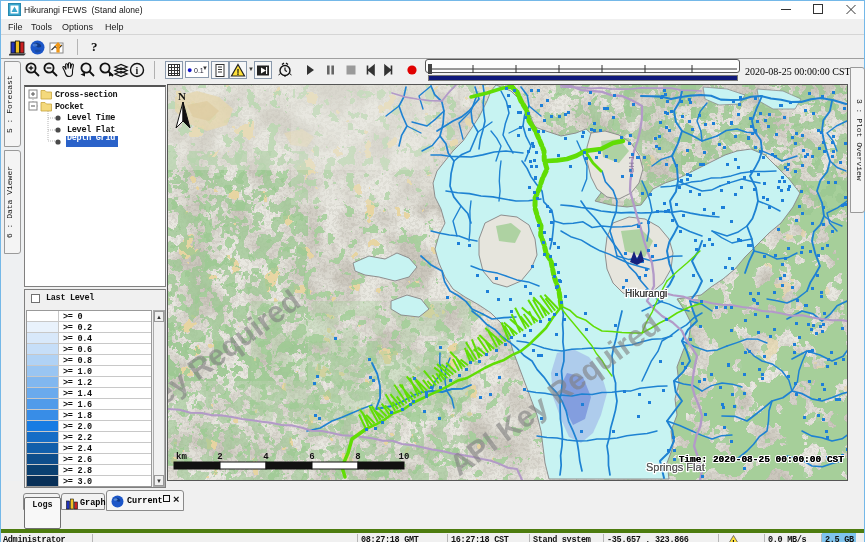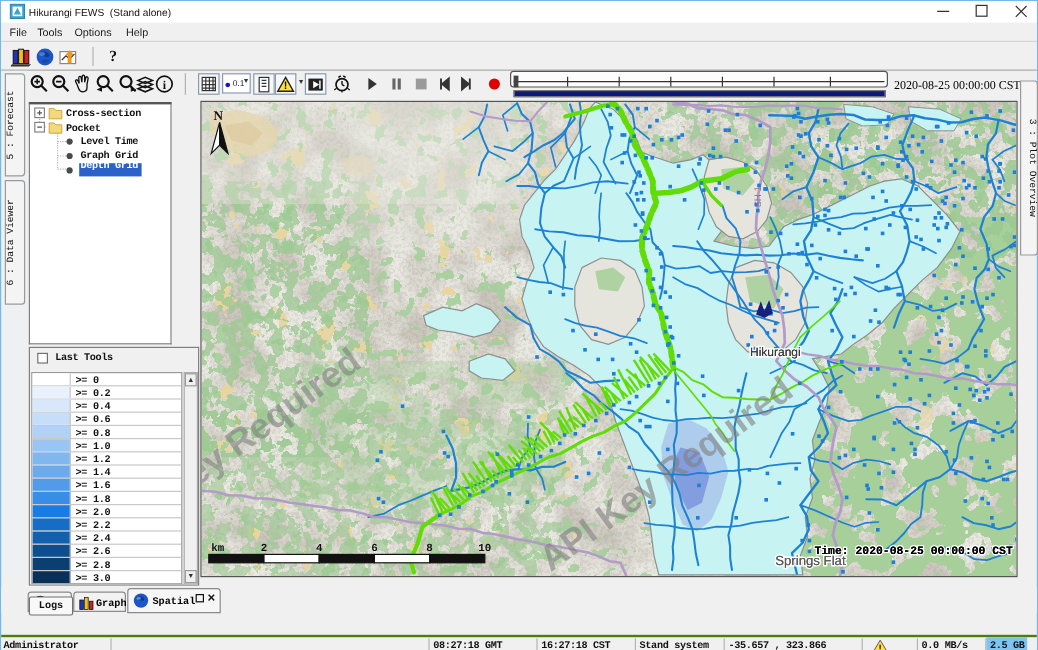--- a/index.html
+++ b/index.html
@@ -13,46 +13,46 @@
 #apptb { position:absolute; left:0; top:34px; width:100%; height:24px; background:#f0f0f0;
   border-bottom:1px solid #9f9f9f; }
 #tb2 { position:absolute; left:0; top:58px; width:100%; height:25px; background:#f0f0f0; }
 #lefttabs { position:absolute; left:1px; top:58px; width:21px; height:422px; background:#eef0f2; }
 .vtab { position:absolute; left:3px; width:17px; background:#f4f4f4; border:1px solid #9a9a9a;
   border-radius:3px 0 0 3px; font-family:"Liberation Mono",monospace; font-size:8px; color:#111;
   writing-mode:vertical-rl; transform:rotate(180deg); text-align:center; }
 .vtabR { position:absolute; left:849px; width:15px; background:#f4f4f4; border:1px solid #9a9a9a;
   border-radius:0 3px 3px 0; font-family:"Liberation Mono",monospace; font-size:8px; color:#111;
   writing-mode:vertical-rl; text-align:center; }
-#tree { position:absolute; left:23px; top:84px; width:119px; height:202px; background:#fff;
+#tree { position:absolute; left:23px; top:84px; width:142px; height:202px; background:#fff;
   border:1px solid #808080; border-top:2px solid #555; font-family:"Liberation Mono",monospace;
   font-size:8.5px; font-weight:bold; color:#111; }
 .trow { position:absolute; height:11px; line-height:11px; white-space:nowrap; letter-spacing:-0.3px; }
 #legendpanel { position:absolute; left:23px; top:288px; width:142px; height:199px;
   background:#f0f0f0; border:1px solid #808080; }
 #legendlist { position:absolute; left:1px; top:20px; width:126px; height:177px; background:#fff;
   border:1px solid #999; overflow:hidden; }
 .lrow { position:relative; height:11px; border-bottom:1px solid #c8c8c8; }
 .lsw { position:absolute; left:0; top:0; width:32px; height:10px; border-right:1px solid #c8c8c8; }
 .ltx { position:absolute; left:36px; top:0.5px; font-family:"Liberation Mono",monospace;
   font-size:8.5px; font-weight:bold; color:#111; letter-spacing:-0.3px; }
 #scroll { position:absolute; left:128px; top:20px; width:12px; height:177px; background:#f0f0f0;
   border:1px solid #aaa; }
 .sbtn { position:absolute; left:0; width:10px; height:11px; background:#f0f0f0; border:1px solid #9a9a9a;
   font-size:6px; text-align:center; line-height:10px; color:#333; }
 #mapborder { position:absolute; left:166px; top:83px; width:681px; height:397px;
   border:1px solid #555; background:#e9e9e2; }
 #bottomtabs { position:absolute; left:0; top:488px; width:100%; height:22px; background:#f0f0f0; }
 .btab { position:absolute; background:#f2f2f2; border:1px solid #8a8a8a; border-radius:3px 3px 0 0;
   font-family:"Liberation Mono",monospace; font-size:8.5px; font-weight:bold; color:#111; }
-#logsbtn { position:absolute; left:23px; top:496px; width:37px; height:16px; background:#f8f8f8;
+#logsbtn { position:absolute; left:23px; top:496px; width:37px; height:32px; background:#f8f8f8;
   border:1px solid #707070; border-radius:2px; font-family:"Liberation Mono",monospace;
   font-size:8.5px; font-weight:bold; color:#111; text-align:center; line-height:14px; }
 #statusbar { position:absolute; left:0; top:528px; width:100%; height:14px; background:#f0f0f0;
-  border-top:2px solid #4d7c0f; font-family:"Liberation Mono",monospace; font-size:8.5px;
+  border-top:4px solid #4d7c0f; font-family:"Liberation Mono",monospace; font-size:8.5px;
   font-weight:bold; color:#111; }
 .scell { position:absolute; top:2px; white-space:nowrap; letter-spacing:-0.3px; }
 .ssep { position:absolute; top:1px; width:1px; height:12px; background:#b5b5b5; }
 .wbtn { position:absolute; top:0; width:30px; height:17px; }
 </style></head><body>
 <div id="win">
   <div id="titlebar">
     <svg style="position:absolute;left:7px;top:2px" width="13" height="13" viewBox="0 0 13 13">
       <rect x="0.5" y="0.5" width="12" height="12" fill="#39a5cc" stroke="#2788ae"></rect>
       <rect x="2.5" y="2.5" width="8" height="8" fill="#fff"></rect>
@@ -235,26 +235,26 @@
         <path d="M16,15.5 h4 l1.5,1.5 h5 v7 h-10.5 Z" fill="#f4d97c" stroke="#c8a43c" stroke-width="0.8"></path>
       </g>
       <circle cx="33" cy="31" r="2.6" fill="#4a4a4a"></circle>
       <circle cx="33" cy="43" r="2.6" fill="#4a4a4a"></circle>
       <circle cx="33" cy="55" r="2.6" fill="#4a4a4a"></circle>
       <rect x="41" y="49" width="52" height="11" fill="#2a62c9"></rect>
     </svg>
     <div class="trow" style="left:30px;top:3px">Cross-section</div>
     <div class="trow" style="left:30px;top:15px">Pocket</div>
     <div class="trow" style="left:42px;top:26px">Level Time</div>
-    <div class="trow" style="left:42px;top:38px">Graph Grid</div>
+    <div class="trow" style="left:42px;top:38px">Level Flat</div>
     <div class="trow" style="left:42px;top:46px;color:#fff">Depth Grid</div>
   </div>
   <div id="legendpanel">
     <div style="position:absolute;left:6px;top:4px;width:9px;height:9px;background:#fff;border:1px solid #707070"></div>
-    <div style="position:absolute;left:21px;top:3px;font-family:'Liberation Mono',monospace;font-size:8.5px;font-weight:bold;color:#111;letter-spacing:-0.3px">Last Tools</div>
+    <div style="position:absolute;left:21px;top:3px;font-family:'Liberation Mono',monospace;font-size:8.5px;font-weight:bold;color:#111;letter-spacing:-0.3px">Last Level</div>
     <div id="legendlist">
         <div class="lrow">
           <div class="lsw" style="background:#ffffff"></div>
           <div class="ltx">&gt;= 0</div>
         </div>
         <div class="lrow">
           <div class="lsw" style="background:#e9f2fc"></div>
           <div class="ltx">&gt;= 0.2</div>
         </div>
         <div class="lrow">
@@ -1033,21 +1033,21 @@
           <rect x="1.5" y="4" width="3" height="8" fill="#2233bb" stroke="#111" stroke-width="0.6"></rect>
           <rect x="5.5" y="2" width="3" height="10" fill="#f0c020" stroke="#111" stroke-width="0.6"></rect>
           <rect x="9.5" y="5" width="3" height="7" fill="#cc2020" stroke="#111" stroke-width="0.6"></rect>
         </svg></div>
     <div style="position:absolute;left:79px;top:9px;font-family:'Liberation Mono',monospace;font-size:8.5px;font-weight:bold">Graph</div>
     <div style="position:absolute;left:110px;top:5px"><svg width="13" height="13" viewBox="0 0 13 13">
           <circle cx="6.5" cy="6.5" r="6" fill="#1c56c8"></circle>
           <path d="M2,4 Q5,2 8,3.5 Q10,5 9,6.5 Q6,7 4.5,5.5 Q3,5 2,4 Z" fill="#0e3a8a"></path>
           <ellipse cx="4.5" cy="4.5" rx="2" ry="1.3" fill="#6aa0f0" opacity="0.8"></ellipse>
         </svg></div>
-    <div style="position:absolute;left:126px;top:7px;font-family:'Liberation Mono',monospace;font-size:8.5px;font-weight:bold">Spatial</div>
+    <div style="position:absolute;left:126px;top:7px;font-family:'Liberation Mono',monospace;font-size:8.5px;font-weight:bold">Current</div>
     <div style="position:absolute;left:162px;top:6px;width:7px;height:7px;border:1.5px solid #111"></div>
     <div style="position:absolute;left:172px;top:4px;font-size:11px;font-weight:bold;color:#111">×</div>
   </div>
   <div id="logsbtn">Logs</div>
   <div id="statusbar">
     <div class="scell" style="left:2px">Administrator</div>
     <div class="ssep" style="left:91px"></div>
     <div class="ssep" style="left:356px"></div>
     <div class="scell" style="left:360px">08:27:18 GMT</div>
     <div class="ssep" style="left:446px"></div>

